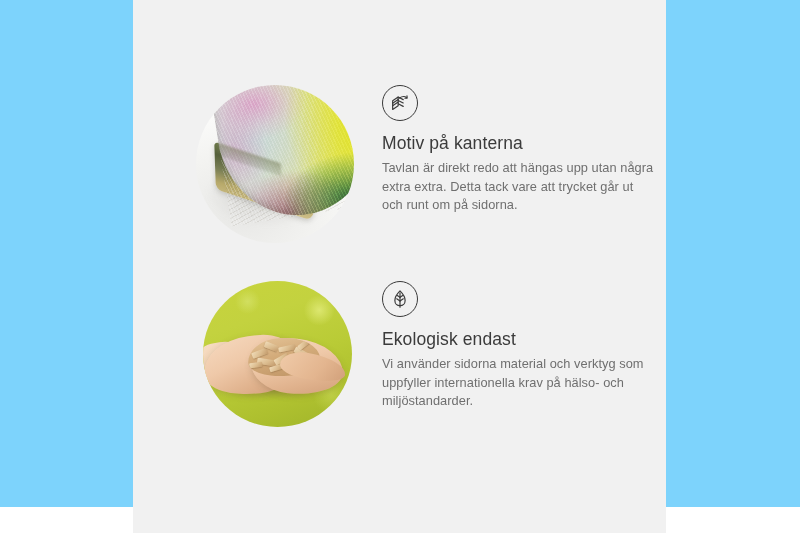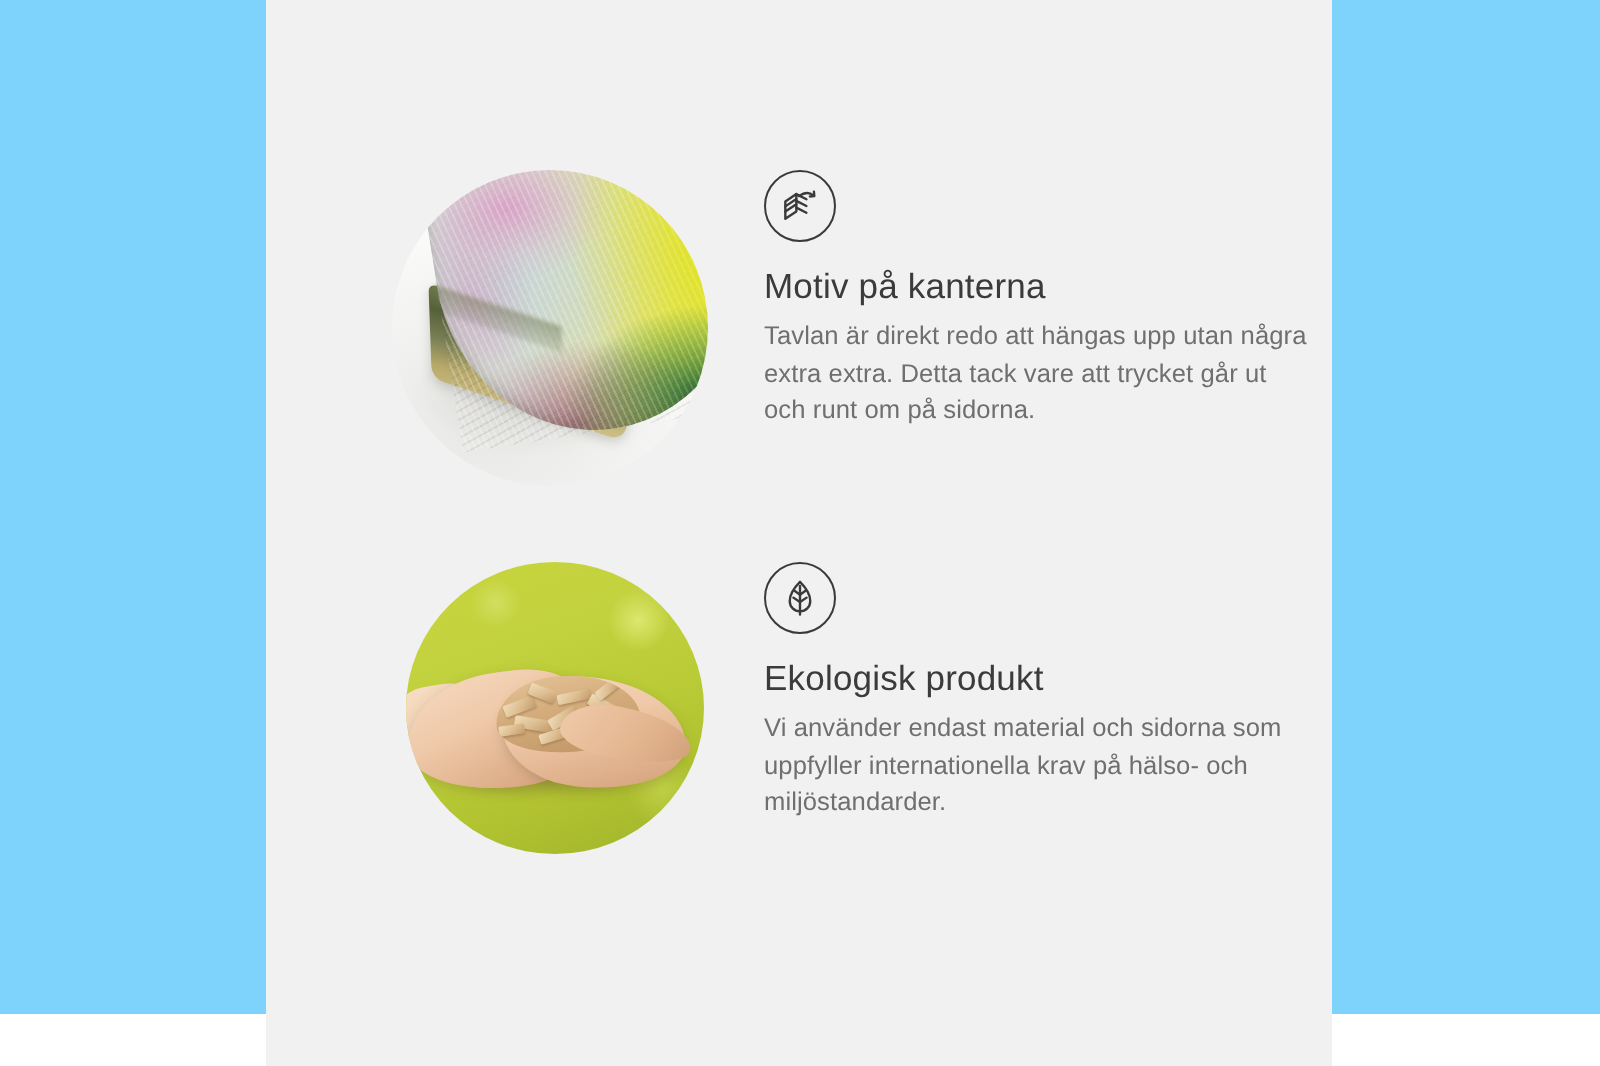--- a/index.html
+++ b/index.html
@@ -334,21 +334,21 @@
           <div class="feature-icon">
             <svg width="22" height="22" viewBox="0 0 24 24" fill="none" stroke="#3a3a3a" stroke-width="1.3" stroke-linecap="round" stroke-linejoin="round">
               <path d="M12 3.2 C16.2 7.4 17.6 11.2 17.6 13.6 C17.6 16.9 15.1 19.3 12 19.3 C8.9 19.3 6.4 16.9 6.4 13.6 C6.4 11.2 7.8 7.4 12 3.2 Z"></path>
               <path d="M12 5.4 L12 21"></path>
               <path d="M12 10.2 L9 8.1"></path>
               <path d="M12 10.2 L15 8.1"></path>
               <path d="M12 14.2 L8.4 11.8"></path>
               <path d="M12 14.2 L15.6 11.8"></path>
             </svg>
           </div>
-          <h3 class="feature-title">Ekologisk produkt</h3>
-          <p class="feature-desc">Vi använder endast material och sidorna som uppfyller internationella krav på hälso- och miljöstandarder.</p>
+          <h3 class="feature-title">Ekologisk endast</h3>
+          <p class="feature-desc">Vi använder sidorna material och verktyg som uppfyller internationella krav på hälso- och miljöstandarder.</p>
         </div>
       </div>
 
     </div>
   </div>
 
 </div>
 
 </body></html>

